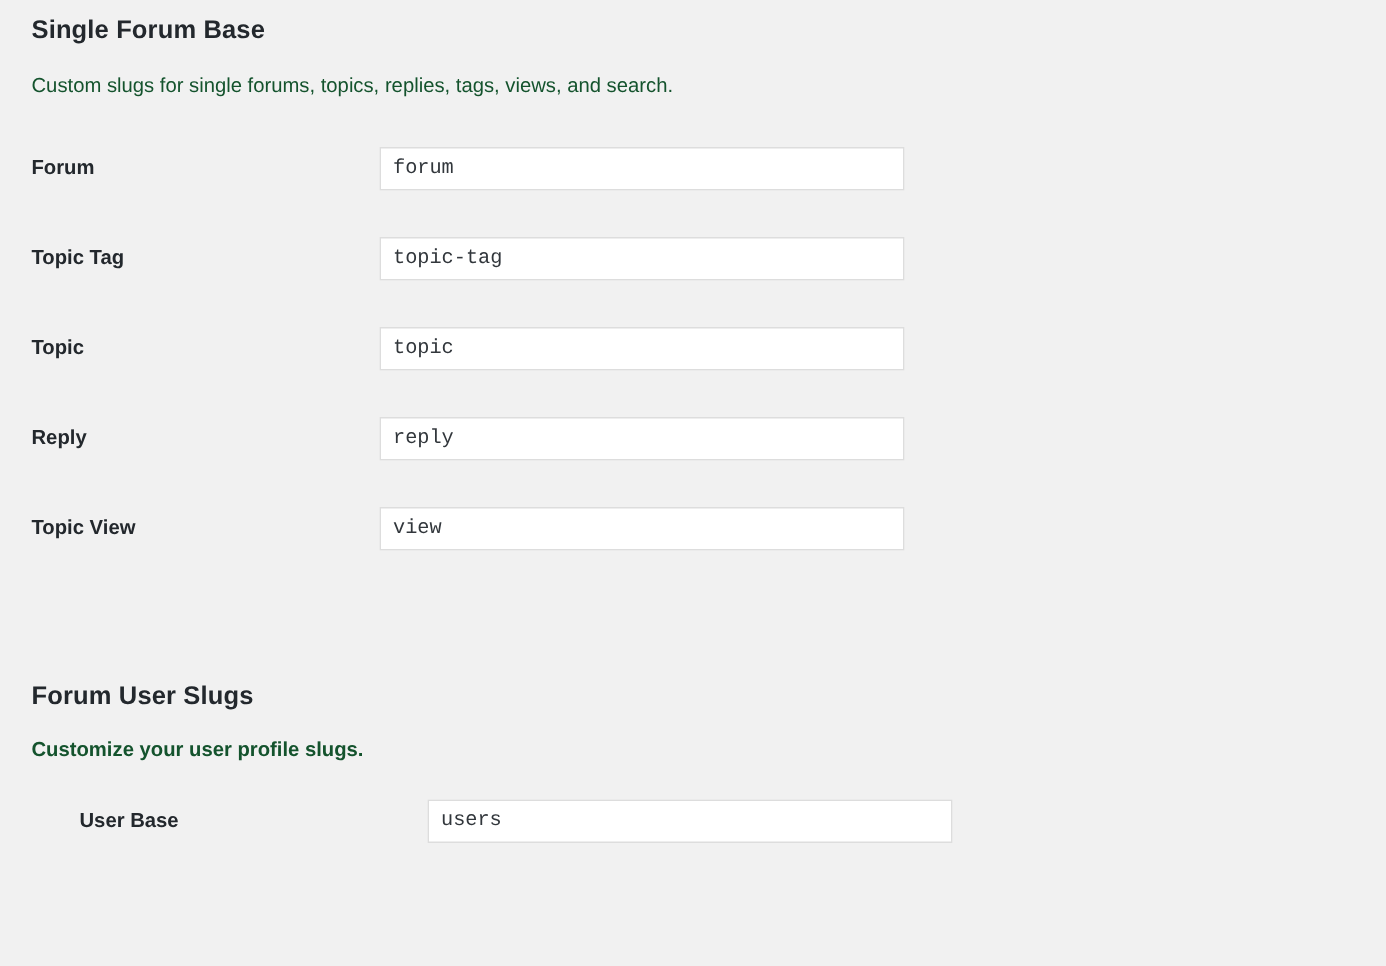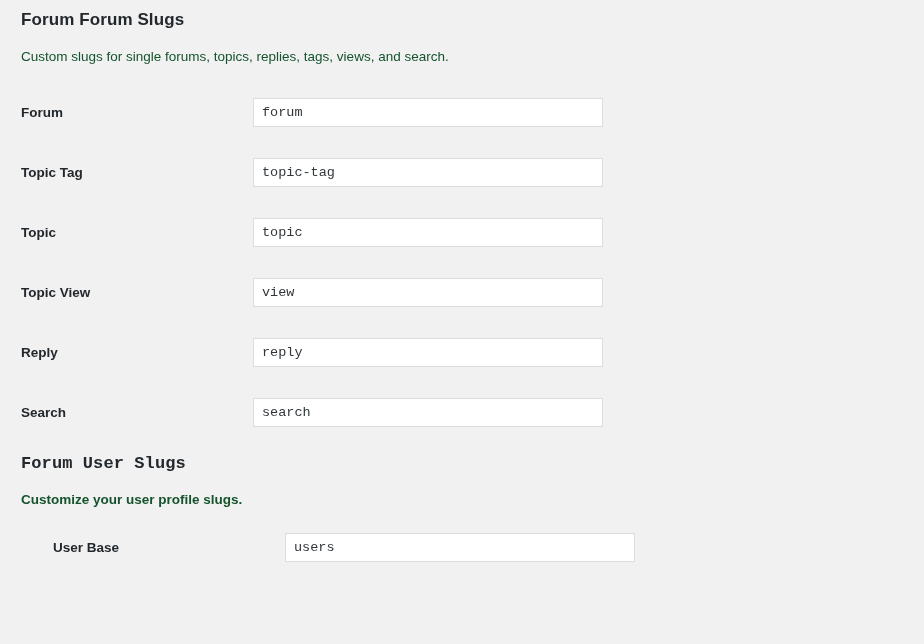--- a/index.html
+++ b/index.html
@@ -85,30 +85,30 @@
     line-height: 27px;
     outline: none;
     box-shadow: none;
   }
 
   
   #title-1 { position: absolute; left: 21px; top: 10px; }
   #desc-1  { position: absolute; left: 21px; top: 48px; }
   #table-1 { position: absolute; left: 0px;  top: 82px; width: 924px; }
 
-  #title-2 { position: absolute; left: 21px; top: 454px; font-family: Liberation Mono, monospace; }
+  #title-2 { position: absolute; left: 21px; top: 454px; }
   #desc-2  { position: absolute; left: 21px; top: 491px; font-weight: bold; }
   #table-2 { position: absolute; left: 0px;  top: 517px; width: 924px; margin-left: 32px; }
 </style>
 </head>
 <body>
 
 <div class="settings-page">
 
-  <h2 class="section-title" id="title-1">Forum Forum Slugs</h2>
+  <h2 class="section-title" id="title-1">Single Forum Base</h2>
 
   <p class="section-desc" id="desc-1">Custom slugs for single forums, topics, replies, tags, views, and search.</p>
 
   <table class="form-table" id="table-1">
     <tbody>
       <tr class="form-row">
         <th class="form-label-cell">
           <span class="form-label">Forum</span>
         </th>
         <td class="form-field-cell">
@@ -129,44 +129,36 @@
         <th class="form-label-cell">
           <span class="form-label">Topic</span>
         </th>
         <td class="form-field-cell">
           <input class="slug-input" type="text" value="topic" style="">
         </td>
       </tr>
 
       <tr class="form-row">
         <th class="form-label-cell">
-          <span class="form-label">Topic View</span>
-        </th>
-        <td class="form-field-cell">
-          <input class="slug-input" type="text" value="view" style="">
-        </td>
-      </tr>
-
-      <tr class="form-row">
-        <th class="form-label-cell">
           <span class="form-label">Reply</span>
         </th>
         <td class="form-field-cell">
           <input class="slug-input" type="text" value="reply" style="">
         </td>
       </tr>
 
       <tr class="form-row">
         <th class="form-label-cell">
-          <span class="form-label">Search</span>
+          <span class="form-label">Topic View</span>
         </th>
         <td class="form-field-cell">
-          <input class="slug-input" type="text" value="search" style="">
+          <input class="slug-input" type="text" value="view" style="">
         </td>
       </tr>
+
     </tbody>
   </table>
 
   <h2 class="section-title" id="title-2">Forum User Slugs</h2>
 
   <p class="section-desc" id="desc-2">Customize your user profile slugs.</p>
 
   <table class="form-table" id="table-2">
     <tbody>
       <tr class="form-row">

